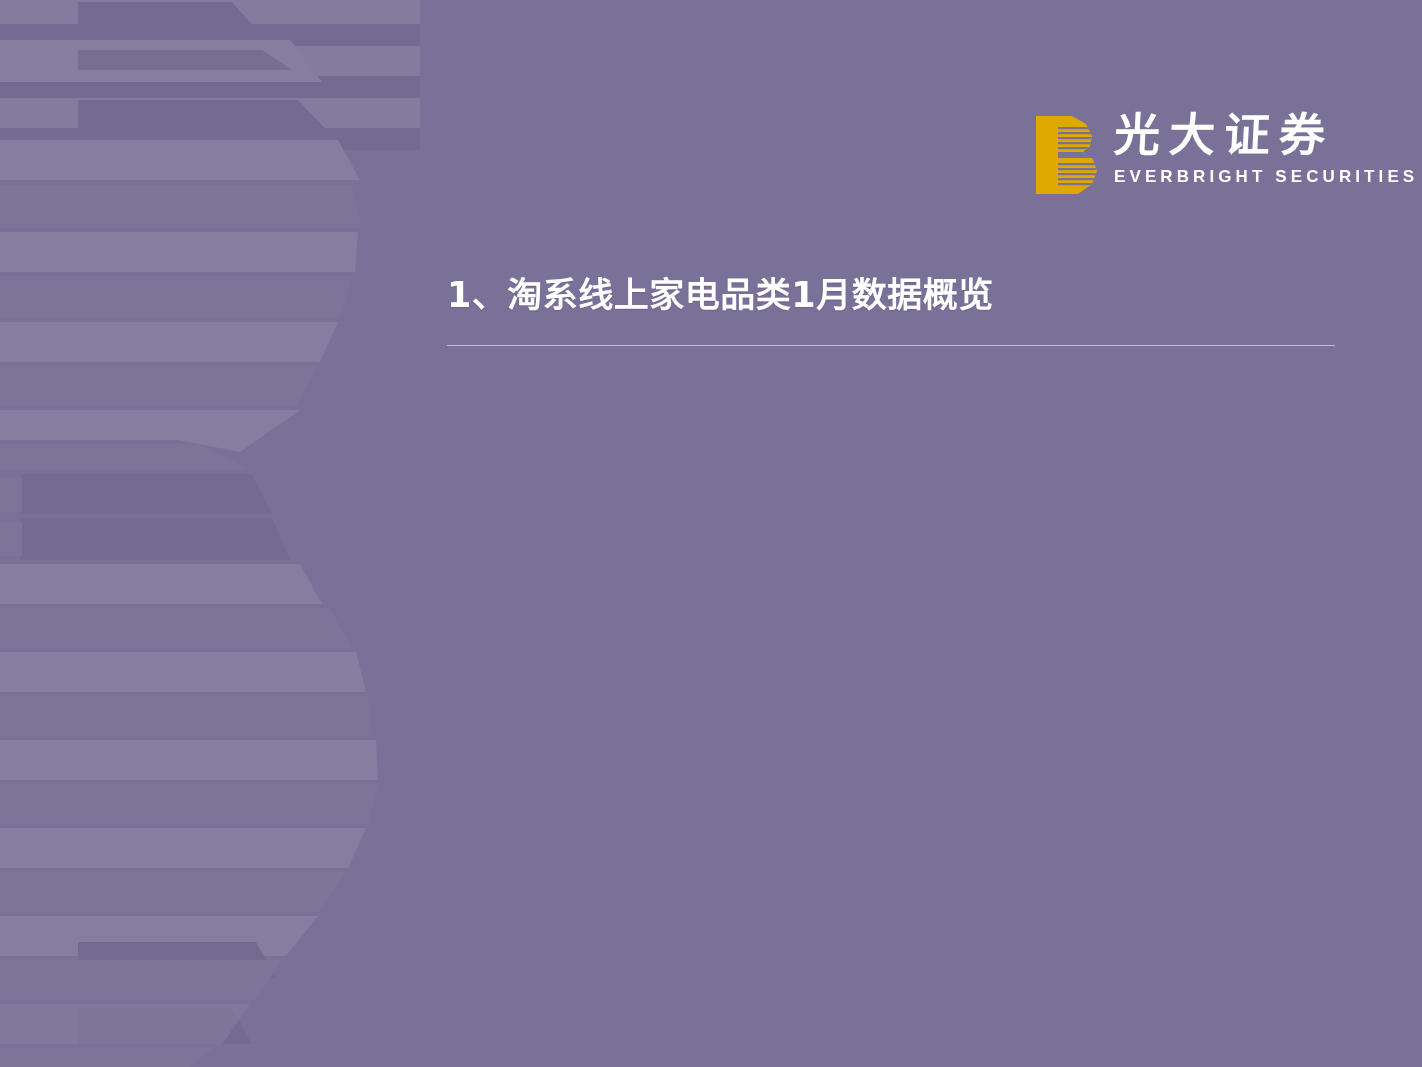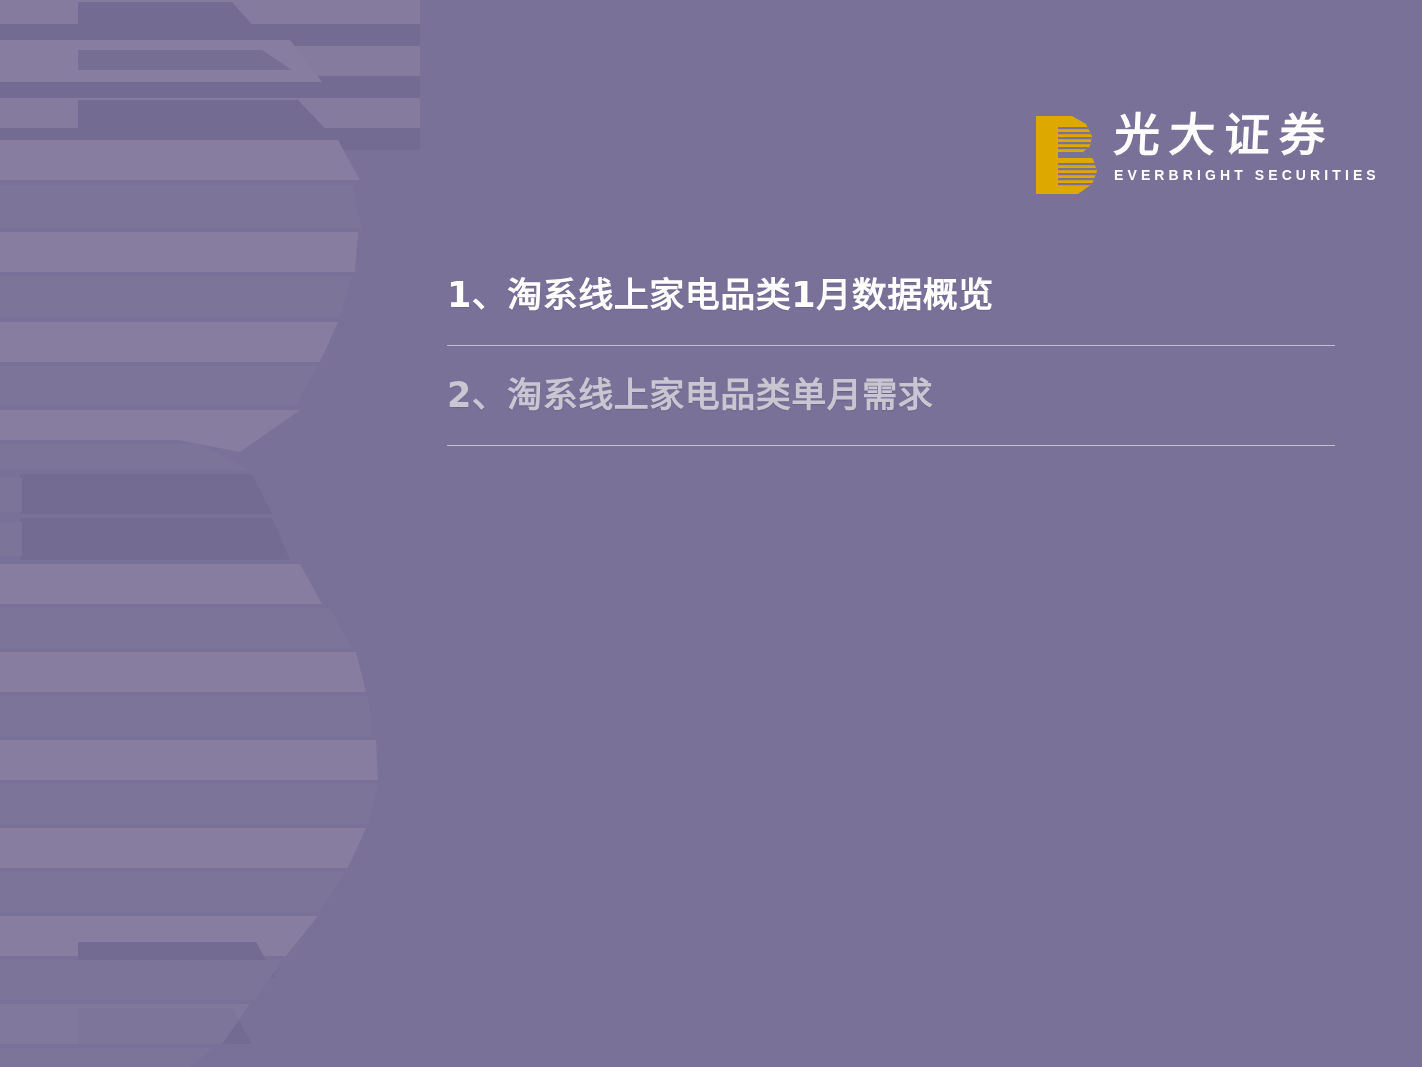--- a/index.html
+++ b/index.html
@@ -68,21 +68,21 @@
     font-weight: 700;
     color: #ffffff;
     letter-spacing: 9px;
     line-height: 1.12;
     white-space: nowrap;
     transform: skewX(-3deg);
   }
   #logo-en {
     margin-top: 5px;
     font-family: "Liberation Sans", "DejaVu Sans", sans-serif;
-    font-size: 14px;
+    font-size: 17px;
     font-weight: 700;
     color: #ffffff;
     letter-spacing: 4.1px;
     white-space: nowrap;
   }
 
   
   #agenda {
     position: absolute;
     left: 447px;
@@ -237,22 +237,19 @@
       <div id="logo-en">EVERBRIGHT SECURITIES</div>
     </div>
   </div>
 
   <div id="agenda">
 
     <div class="agenda-item active">
       <span class="agenda-label">1、淘系线上家电品类1月数据概览</span>
     </div>
 
-    <div class="agenda-item">
-      <span class="agenda-label">2、淘系线上家电品类单月需求</span>
-    </div>
 
 
 
 
   </div>
 
 </div>
 
 </body></html>

